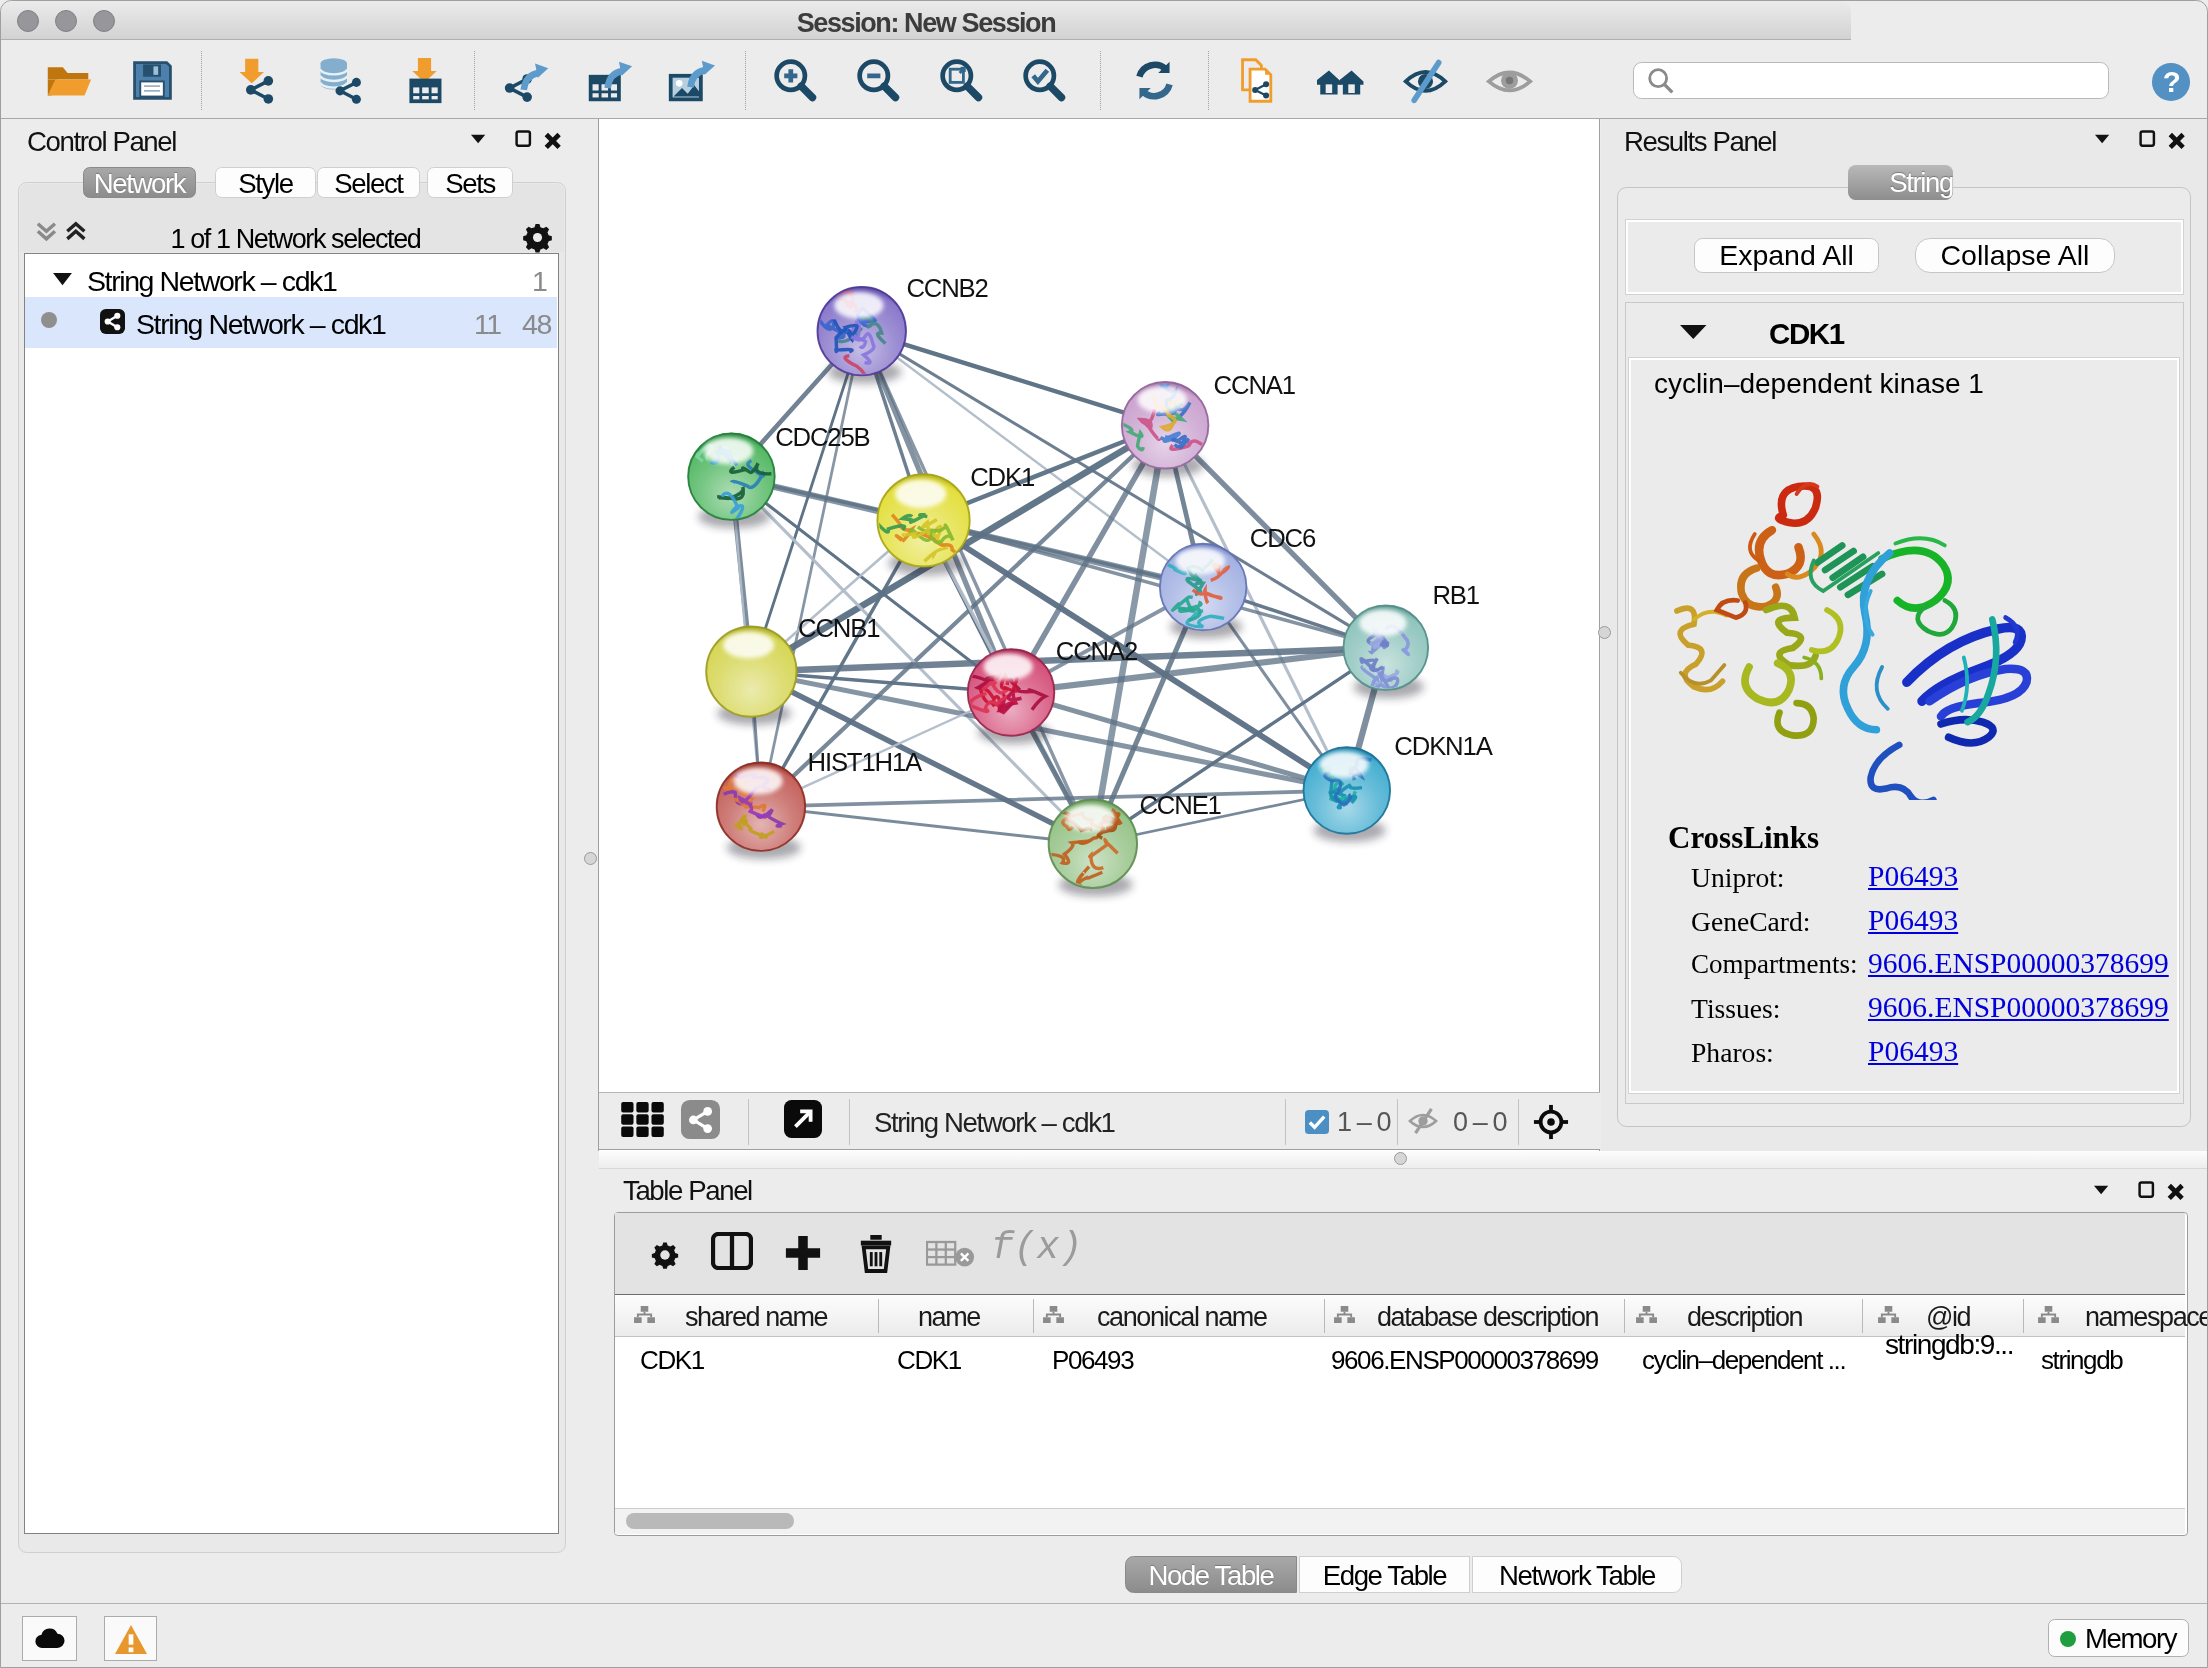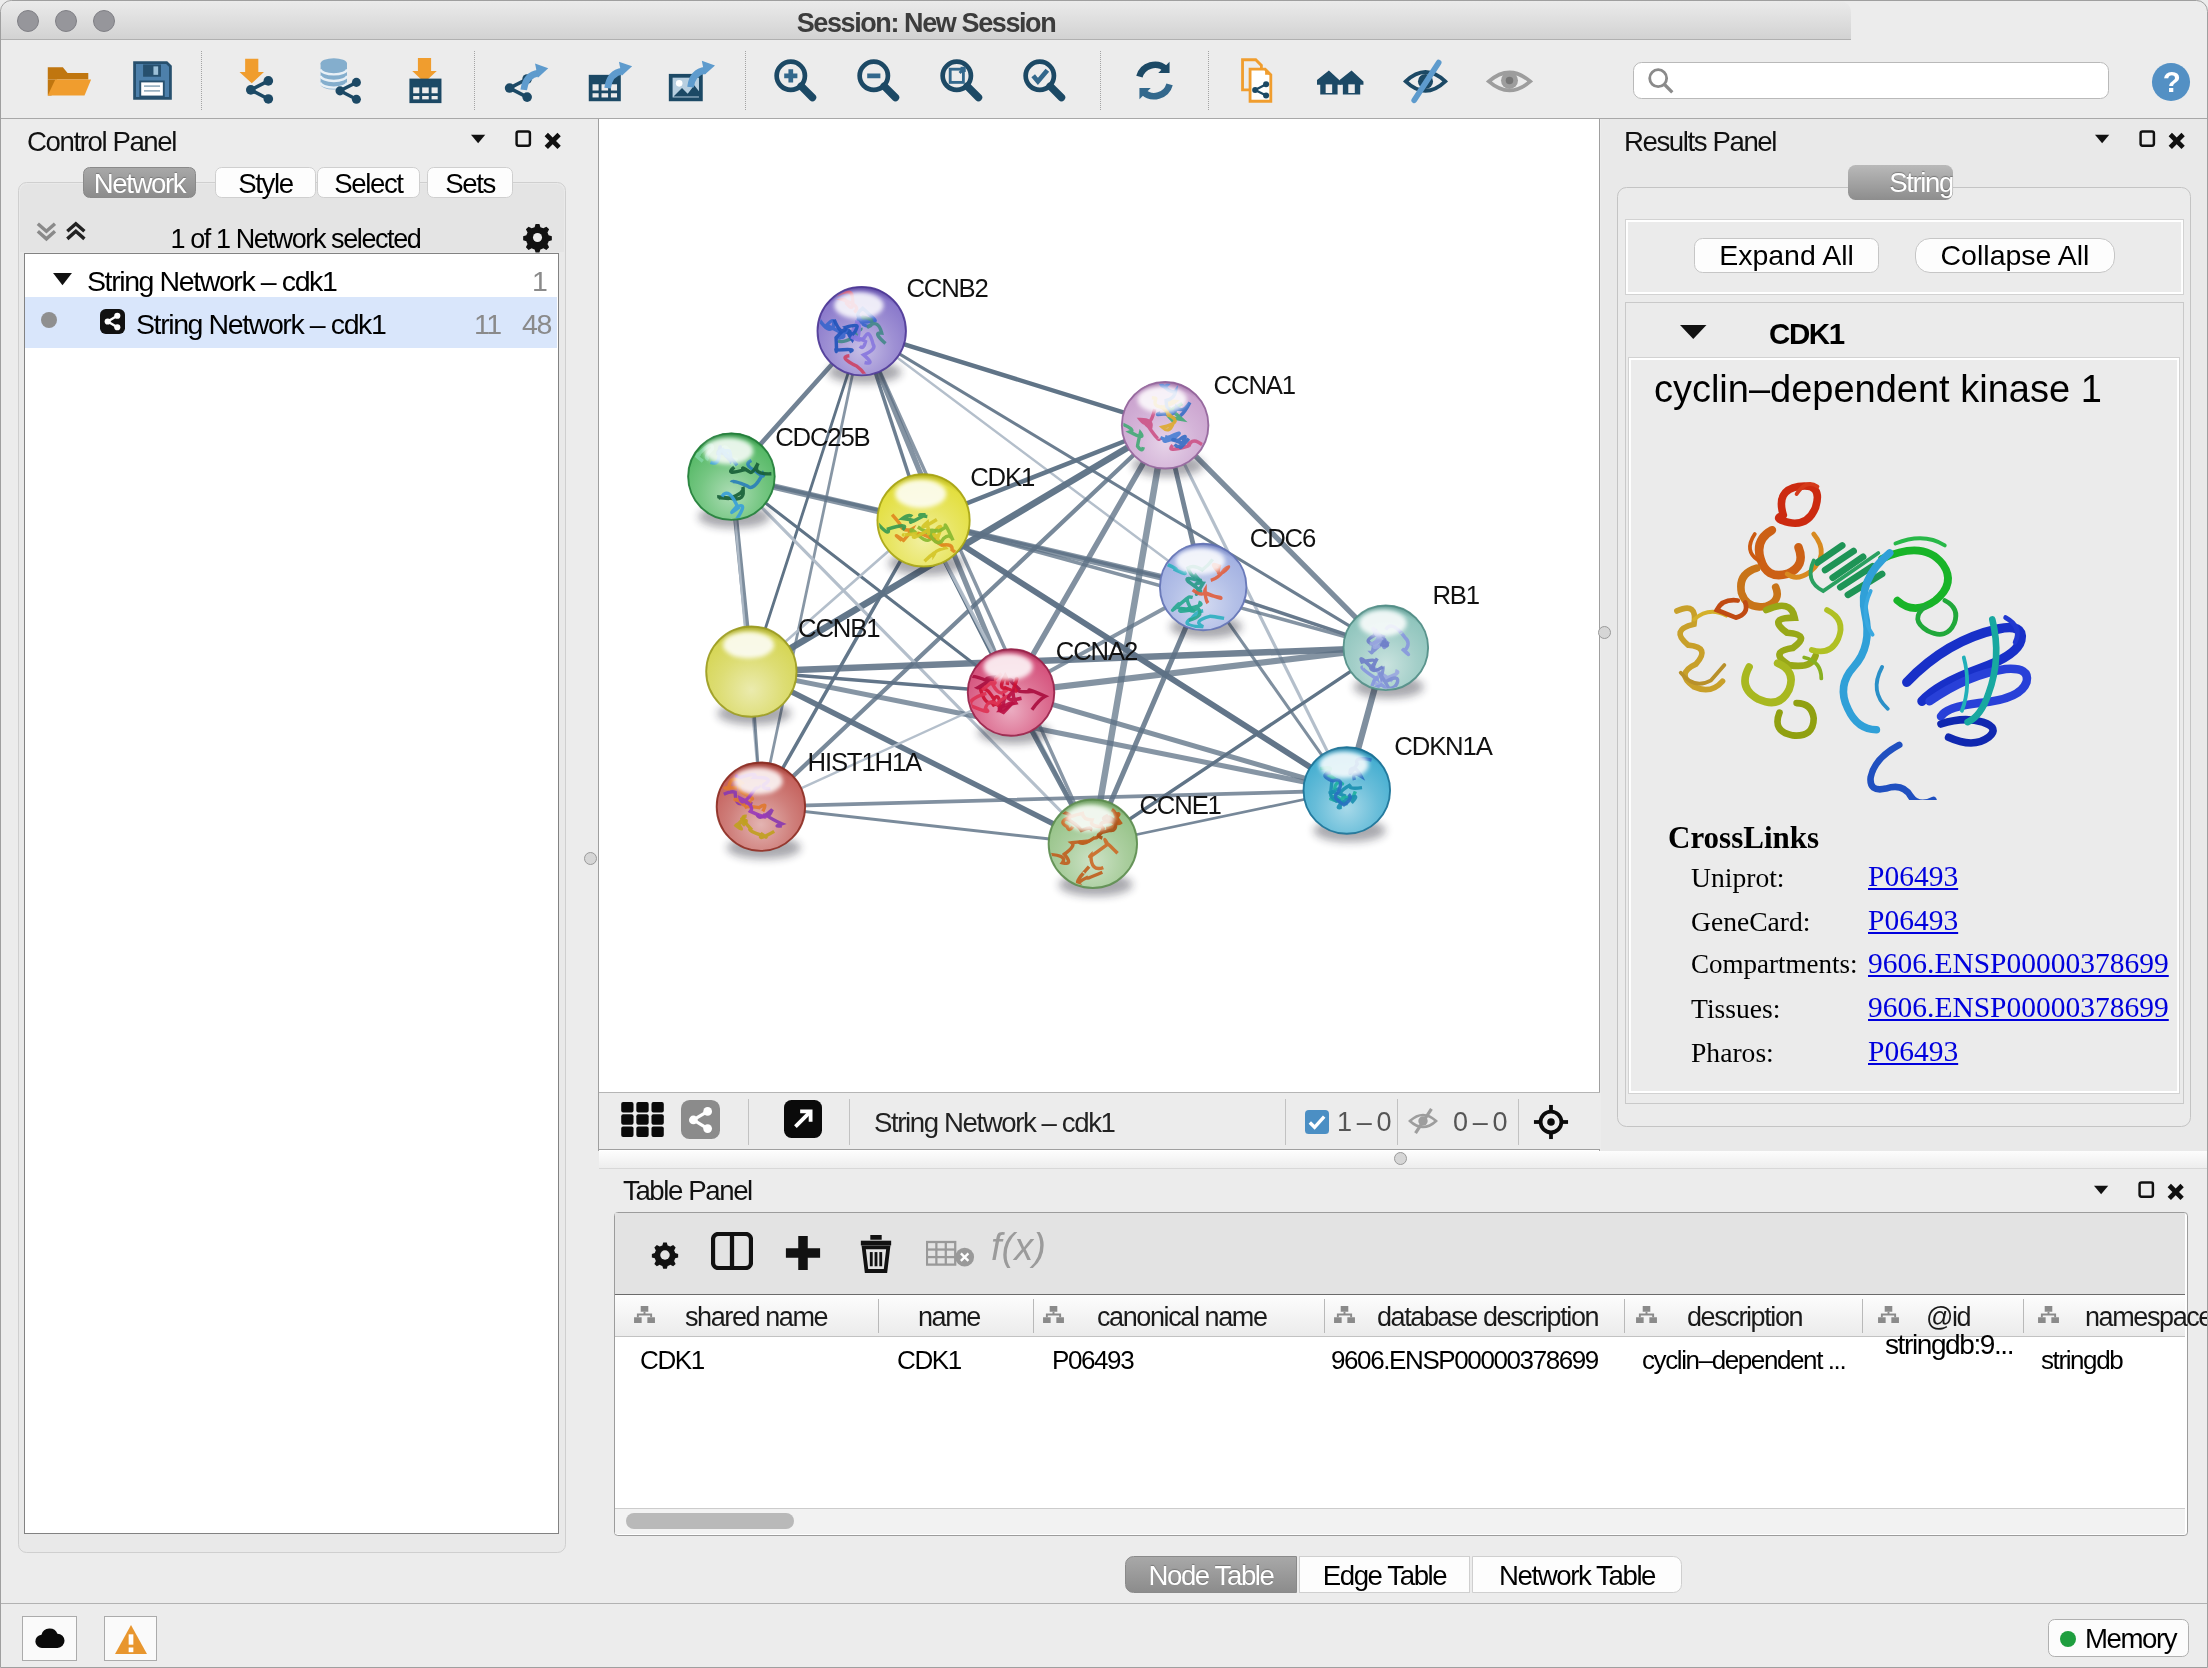--- a/index.html
+++ b/index.html
@@ -630,21 +630,21 @@
 <div class="abs" style="left:24px;top:100px;width:559px;height:76px;border:1.9px solid #d2d2d2;box-shadow:inset 0 0 0 1.9px #fff">
 <div class="abs" style="left:68px;top:18px;width:185px;height:35px;background:#fdfdfd;border:1.9px solid #c6c6c6;border-radius:8.6px;font-size:28.5px;letter-spacing:0;text-align:center;line-height:32px">Expand All</div>
 <div class="abs" style="left:289px;top:18px;width:200px;height:35px;background:#fdfdfd;border:1.9px solid #c6c6c6;border-radius:15px;font-size:28.5px;letter-spacing:0;text-align:center;line-height:32px">Collapse All</div>
 </div>
 <div class="abs" style="left:24px;top:183px;width:559px;height:802px;border:1.9px solid #c9c9c9">
 <svg class="abs" style="left:53px;top:20px" width="28.5" height="17" viewBox="0 0 30 18">
           <path d="M1,2 h28 l-14,15 z" fill="#111"></path>
         </svg>
 <div class="abs" style="left:143px;top:14.3px;font-size:29.5px;font-weight:bold">CDK1</div>
 <div class="abs" style="left:1.9px;top:54px;width:552px;height:737px;border:1.9px solid #d2d2d2;box-shadow:inset 0 0 0 1.9px #fff">
-<div class="abs" style="left:25px;top:9.5px;font-size:38px;letter-spacing:0">cyclin–dependent kinase 1</div>
+<div class="abs" style="left:25px;top:9.5px;font-size:28px;letter-spacing:0">cyclin–dependent kinase 1</div>
 </div>
       </div>
 <div class="abs" style="left:15px;top:282px"><svg width="574" height="399" viewBox="1698 420 604 420">
 <g fill="none" stroke-linecap="round">
 <path d="M1762,641 q22,-10 18,14 q-26,6 -6,22 q24,2 8,20 q-22,10 -2,24 q18,8 30,-6" stroke="#c8a02a" stroke-width="6"></path>
 <path d="M1766,706 q14,18 32,8 l14,-16" stroke="#b8902a" stroke-width="4"></path>
 <path d="M1780,650 q16,-14 34,-4" stroke="#d4b02a" stroke-width="4"></path>
 <path d="M1874,540 q-8,-26 16,-30 q26,-4 18,22 q-8,20 -28,16 q-18,-4 -6,-8" stroke="#cc2a10" stroke-width="8"></path>
 <path d="M1888,518 q10,-16 22,-8" stroke="#d43a1a" stroke-width="4"></path>
 <path d="M1862,556 q-18,10 -12,30 q6,22 28,16 q20,-8 12,-28" stroke="#cc6015" stroke-width="9"></path>
@@ -721,21 +721,21 @@
           <g fill="none" stroke="#999" stroke-width="2.4">
             <rect x="1" y="2" width="30" height="24"></rect>
             <line x1="1" y1="10" x2="31" y2="10"></line>
             <line x1="1" y1="18" x2="31" y2="18"></line>
             <line x1="11" y1="2" x2="11" y2="26"></line>
             <line x1="21" y1="2" x2="21" y2="26"></line>
           </g>
           <circle cx="41" cy="18" r="10" fill="#999"></circle>
           <path d="M37,14 l8,8 m0,-8 l-8,8" stroke="#fff" stroke-width="2.5"></path>
         </svg>
-<div class="abs" style="left:376px;top:13.3px;font-family:Liberation Sans, sans-serif;letter-spacing:0;font-style:italic;font-size:38px;color:#9b9b9b">f(x)</div>
+<div class="abs" style="left:376px;top:13.3px;font-family:Liberation Mono, monospace;letter-spacing:0;font-style:italic;font-size:38px;color:#9b9b9b">f(x)</div>
 <div class="abs" style="left:0;top:81px;width:1570px;height:43px;background:linear-gradient(#fdfdfd,#ebebeb);border-top:1.9px solid #6b6b6b;border-bottom:1px solid #c2c2c2"></div>
 <svg class="abs" style="left:18px;top:92px" width="23" height="19" viewBox="0 0 24 20">
           <path d="M8,1 h8 v6 h-8 z M1,13 h8 v6 h-8 z M15,13 h8 v6 h-8 z" fill="#8a8a8a"></path>
           <path d="M12,7 v3 M5,13 v-3 h14 v3" stroke="#8a8a8a" stroke-width="2" fill="none"></path>
         </svg>
 <div class="abs" style="left:70px;top:89px;font-size:27px;color:#1a1a1a;white-space:nowrap">shared name</div>
 <div class="abs" style="left:303px;top:89px;font-size:27px;color:#1a1a1a;white-space:nowrap">name</div>
 <svg class="abs" style="left:427px;top:92px" width="23" height="19" viewBox="0 0 24 20">
           <path d="M8,1 h8 v6 h-8 z M1,13 h8 v6 h-8 z M15,13 h8 v6 h-8 z" fill="#8a8a8a"></path>
           <path d="M12,7 v3 M5,13 v-3 h14 v3" stroke="#8a8a8a" stroke-width="2" fill="none"></path>

